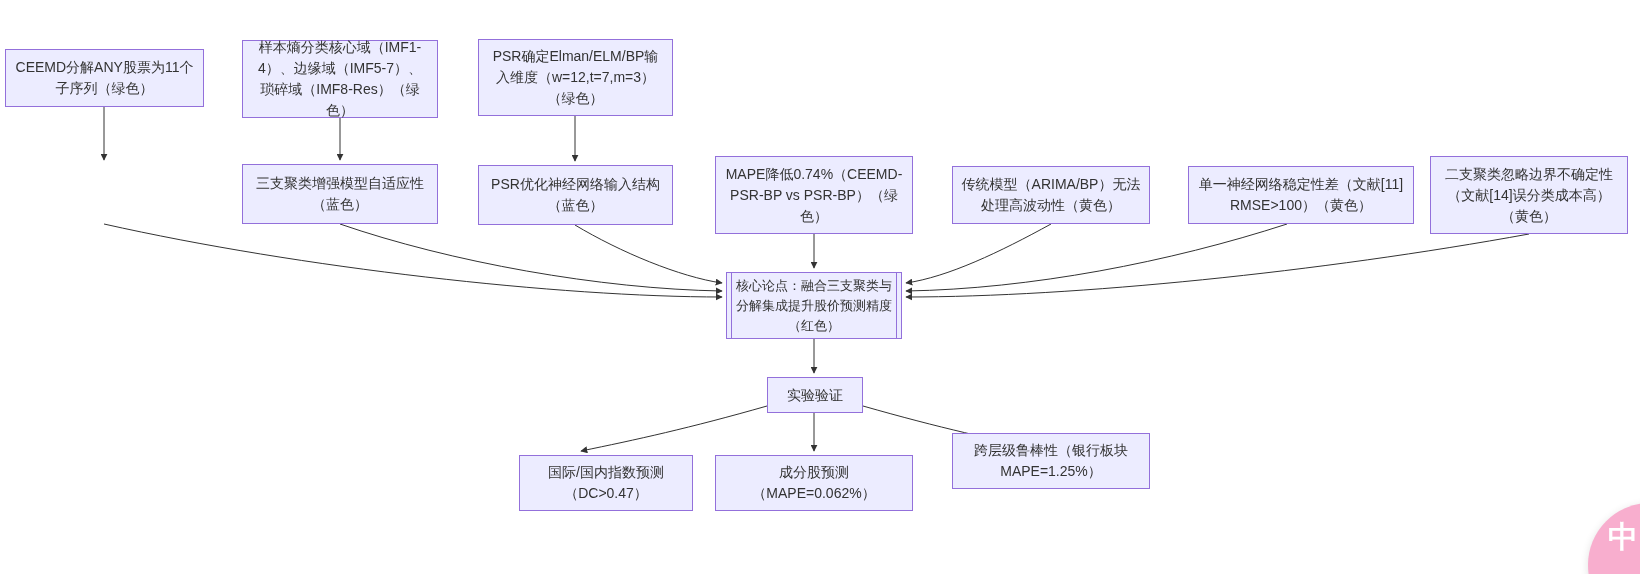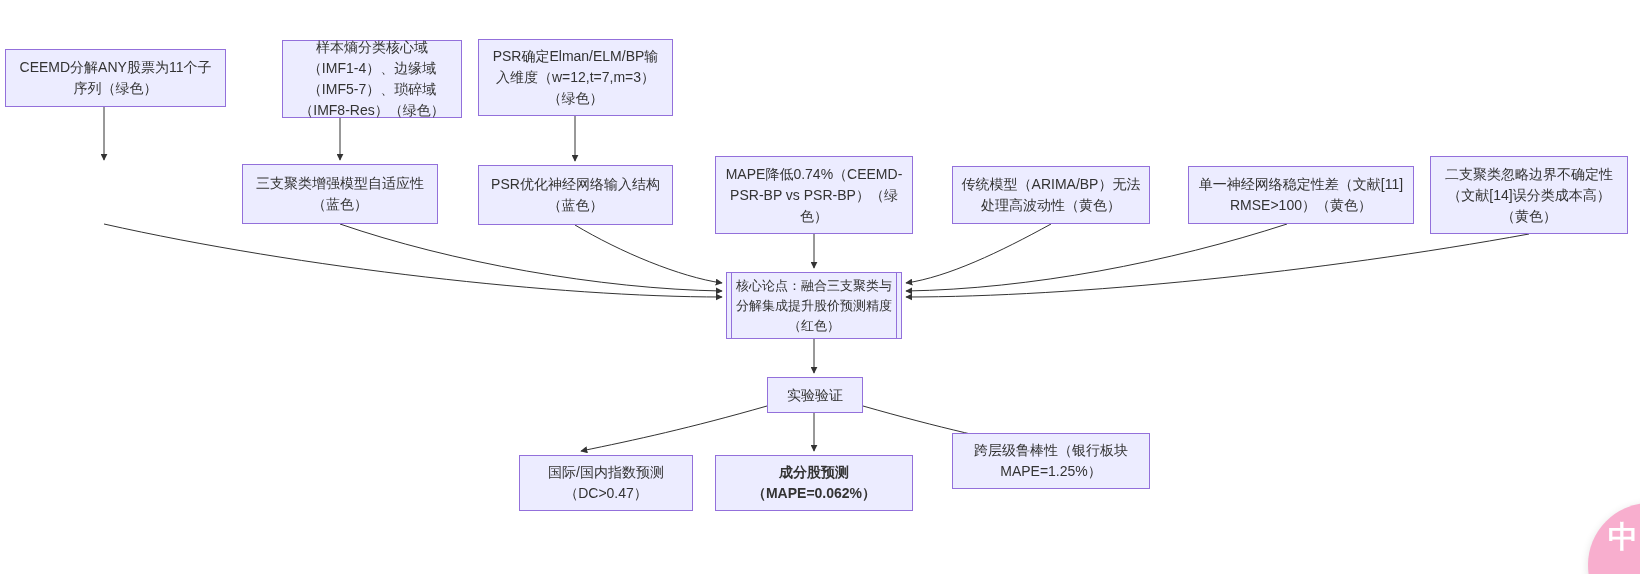--- a/index.html
+++ b/index.html
@@ -26,22 +26,22 @@
     font-size: 14px;
     line-height: 21px;
     display: flex;
     align-items: center;
     justify-content: center;
     text-align: center;
     padding: 4px 8px;
     word-break: break-word;
   }
   
-  .n-t1 { left: 5px;    top: 49px;  width: 221px; height: 58px; }
-  .n-t2 { left: 242px;  top: 40px;  width: 180px; height: 78px; margin-left: 40px; }
+  .n-t1 { left: 5px;    top: 49px;  width: 199px; height: 58px; }
+  .n-t2 { left: 242px;  top: 40px;  width: 196px; height: 78px; }
   .n-t3 { left: 478px;  top: 39px;  width: 195px; height: 77px; }
   
   .n-m1 { left: 5px;    top: 164px; width: 199px; height: 60px; }
   .n-m2 { left: 242px;  top: 164px; width: 196px; height: 60px; }
   .n-m3 { left: 478px;  top: 165px; width: 195px; height: 60px; }
   .n-m4 { left: 715px;  top: 156px; width: 198px; height: 78px; }
   .n-m5 { left: 952px;  top: 166px; width: 198px; height: 58px; }
   .n-m6 { left: 1188px; top: 166px; width: 226px; height: 58px; }
   .n-m7 { left: 1430px; top: 156px; width: 198px; height: 78px; }
   
@@ -54,21 +54,21 @@
     position: absolute;
     top: 0; bottom: 0;
     border-left: 1px solid #9370DB;
   }
   .n-core::before { left: 4px; }
   .n-core::after  { right: 4px; }
   
   .n-val { left: 767px; top: 377px; width: 96px; height: 36px; }
   
   .n-b1 { left: 478px;  top: 455px; width: 174px; height: 56px; margin-left: 41px; }
-  .n-b2 { left: 715px;  top: 455px; width: 198px; height: 56px; font-weight: bold; }
+  .n-b2 { left: 715px;  top: 455px; width: 198px; height: 56px; }
   .n-b3 { left: 952px;  top: 433px; width: 198px; height: 56px; }
 
   .edge { stroke: #333333; stroke-width: 1; fill: none; }
 
   
   .translate-btn {
     position: absolute;
     left: 1588px; top: 503px;
     width: 124px; height: 124px;
     border-radius: 50%;

